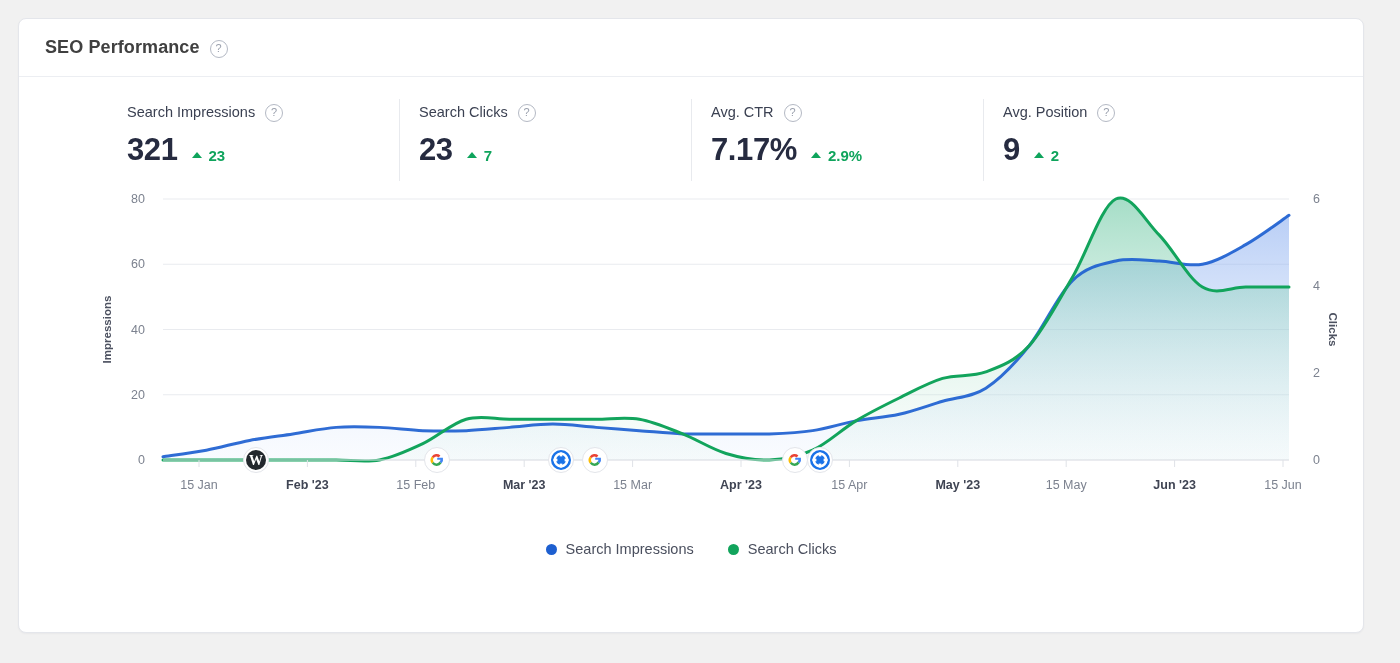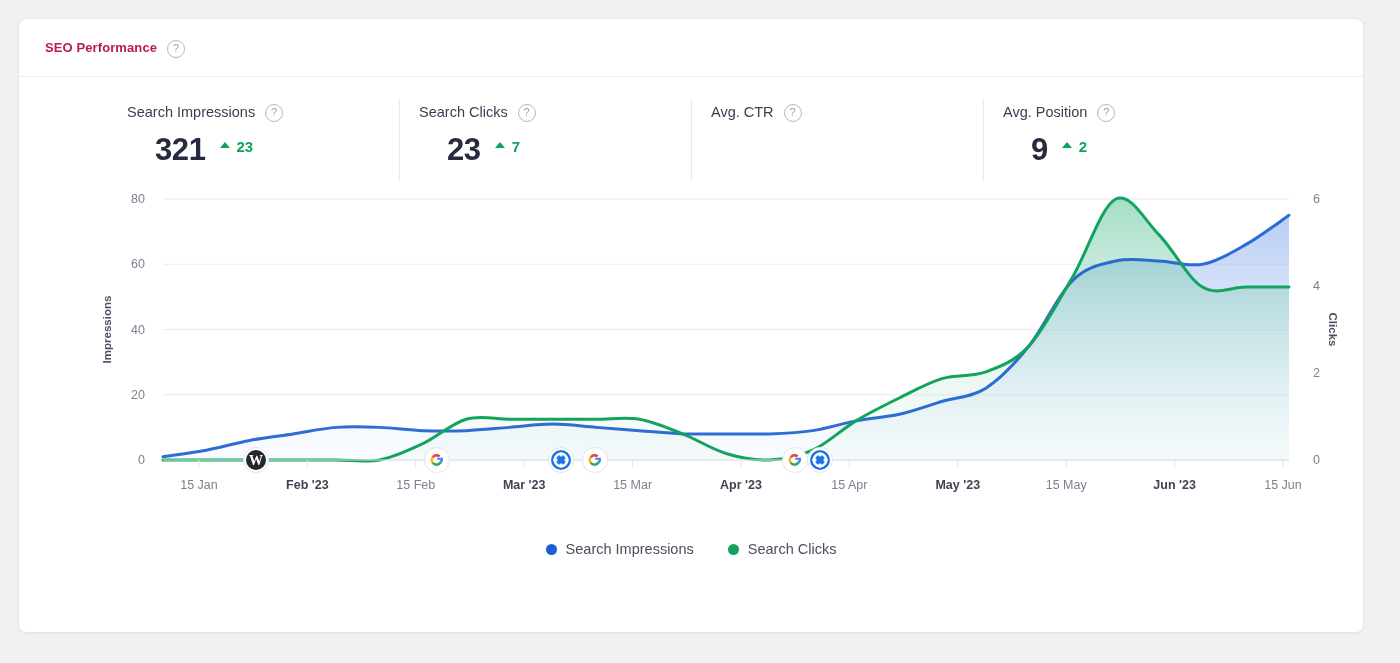--- a/index.html
+++ b/index.html
@@ -31,23 +31,23 @@
   }
   .card-header {
     height: 58px;
     border-bottom: 1px solid #eceef2;
     display: flex;
     align-items: center;
     padding: 0 26px;
     box-sizing: border-box;
   }
   .card-title {
-    font-size: 13px;
-    font-weight: bold;
-    color: #be185d;
+    font-size: 18px;
+    font-weight: bold;
+    color: #404040;
     letter-spacing: 0.1px;
   }
   .help-icon {
     display: inline-flex;
     align-items: center;
     justify-content: center;
     width: 16px;
     height: 16px;
     margin-left: 10px;
     border-radius: 50%;
@@ -89,23 +89,22 @@
     display: flex;
     align-items: center;
     height: 18px;
   }
   .metric-label {
     font-size: 14.5px;
     color: #3b4152;
   }
   .metric-value-row {
     display: flex;
-    align-items: center;
+    align-items: flex-end;
     margin-top: 11px;
-    margin-left: 28px;
   }
   .metric-value {
     font-size: 31px;
     font-weight: bold;
     color: #262b40;
     letter-spacing: -0.4px;
   }
   .metric-delta {
     display: inline-flex;
     align-items: center;
@@ -218,20 +217,27 @@
           </div>
         </div>
       </div>
 
       <div class="metric">
         <div class="metric-label-row">
           <div class="metric-label">Avg. CTR</div>
           <div class="help-icon">
               <span>?</span>
             </div>
+        </div>
+        <div class="metric-value-row">
+          <div class="metric-value">7.17%</div>
+          <div class="metric-delta">
+            <span class="caret-up"></span>
+            <span>2.9%</span>
+          </div>
         </div>
       </div>
 
       <div class="metric">
         <div class="metric-label-row">
           <div class="metric-label">Avg. Position</div>
           <div class="help-icon">
               <span>?</span>
             </div>
         </div>

